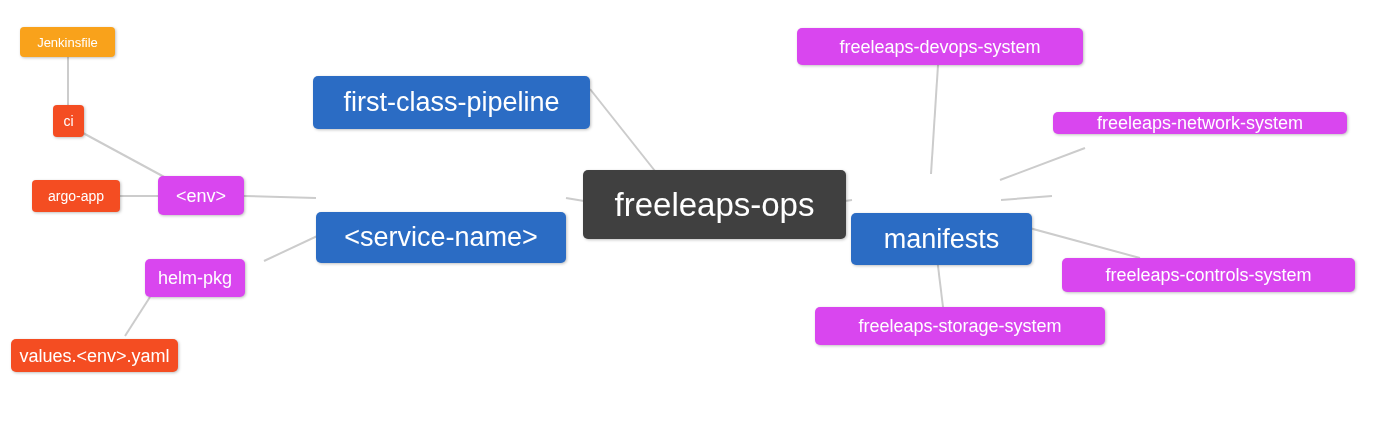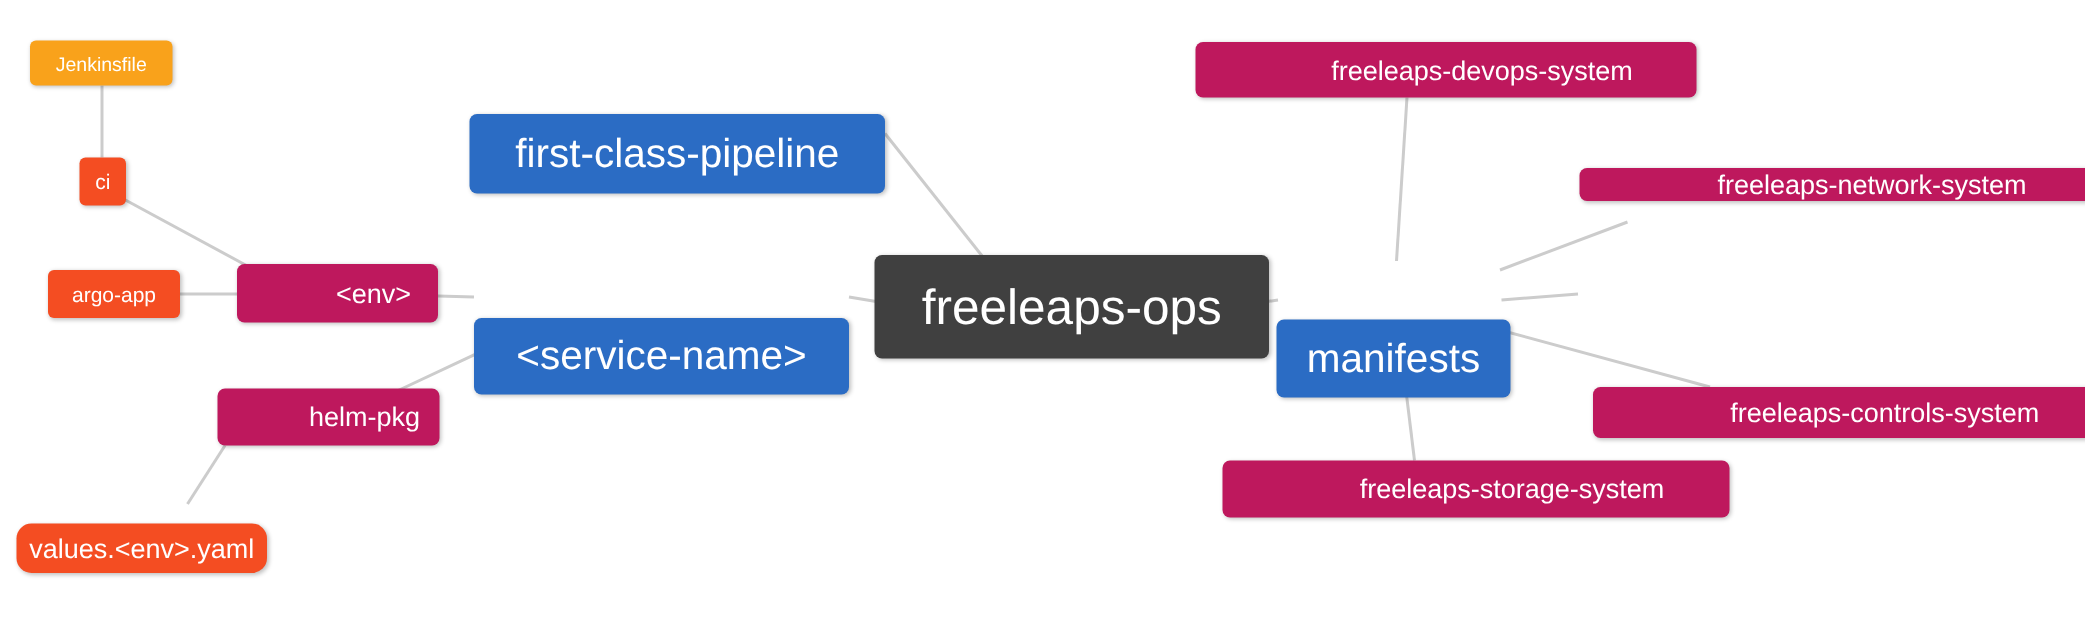--- a/index.html
+++ b/index.html
@@ -20,35 +20,35 @@
     align-items: center;
     justify-content: center;
     color: #ffffff;
     border-radius: 5px;
     box-shadow: 1px 1px 3px rgba(0,0,0,0.25);
     white-space: nowrap;
     cursor: default;
     line-height: 1;
   }
   .c-blue   { background: #2b6cc4; margin-top: 40px; }
-  .c-green  { background: #be185d; padding-left: 48px; }
+  .c-green  { background: #d946ef; }
   .c-red    { background: #f44d22; }
   .c-orange { background: #f9a21b; }
   .c-dark   { background: #404040; }
 
   .n-jenkinsfile { left: 20px;   top: 27px;  width: 95px;  height: 30px; font-size: 13px; border-radius: 4px; }
   .n-ci          { left: 53px;   top: 105px; width: 31px;  height: 32px; font-size: 14px; border-radius: 4px; }
   .n-argo        { left: 32px;   top: 180px; width: 88px;  height: 32px; font-size: 14px; border-radius: 4px; }
   .n-env         { left: 158px;  top: 176px; width: 86px;  height: 39px; font-size: 18px; }
   .n-first       { left: 313px;  top: 36px;  width: 277px; height: 53px; font-size: 27px; }
   .n-service     { left: 316px;  top: 172px; width: 250px; height: 51px; font-size: 27px; }
   .n-root        { left: 583px;  top: 170px; width: 263px; height: 69px; font-size: 33px; }
-  .n-manifests   { left: 851px;  top: 173px; width: 156px; height: 52px; font-size: 27px; }
+  .n-manifests   { left: 851px;  top: 173px; width: 181px; height: 52px; font-size: 27px; }
   .n-helm        { left: 145px;  top: 259px; width: 100px; height: 38px; font-size: 18px; }
-  .n-values      { left: 11px;   top: 349px; width: 167px; height: 33px; font-size: 18px; border-radius: 10px; }
+  .n-values      { left: 11px;   top: 339px; width: 167px; height: 33px; font-size: 18px; }
   .n-devops      { left: 797px;  top: 28px;  width: 286px; height: 37px; font-size: 18px; }
   .n-network     { left: 1053px; top: 112px; width: 294px; height: 22px; font-size: 18px; }
   .n-monitoring  { left: 1052px; top: 186px; width: 316px; height: 37px; font-size: 18px; }
   .n-controls    { left: 1062px; top: 258px; width: 293px; height: 34px; font-size: 18px; }
   .n-storage     { left: 815px;  top: 307px; width: 290px; height: 38px; font-size: 18px; }
 </style>
 </head>
 <body>
 
 <div class="canvas">

